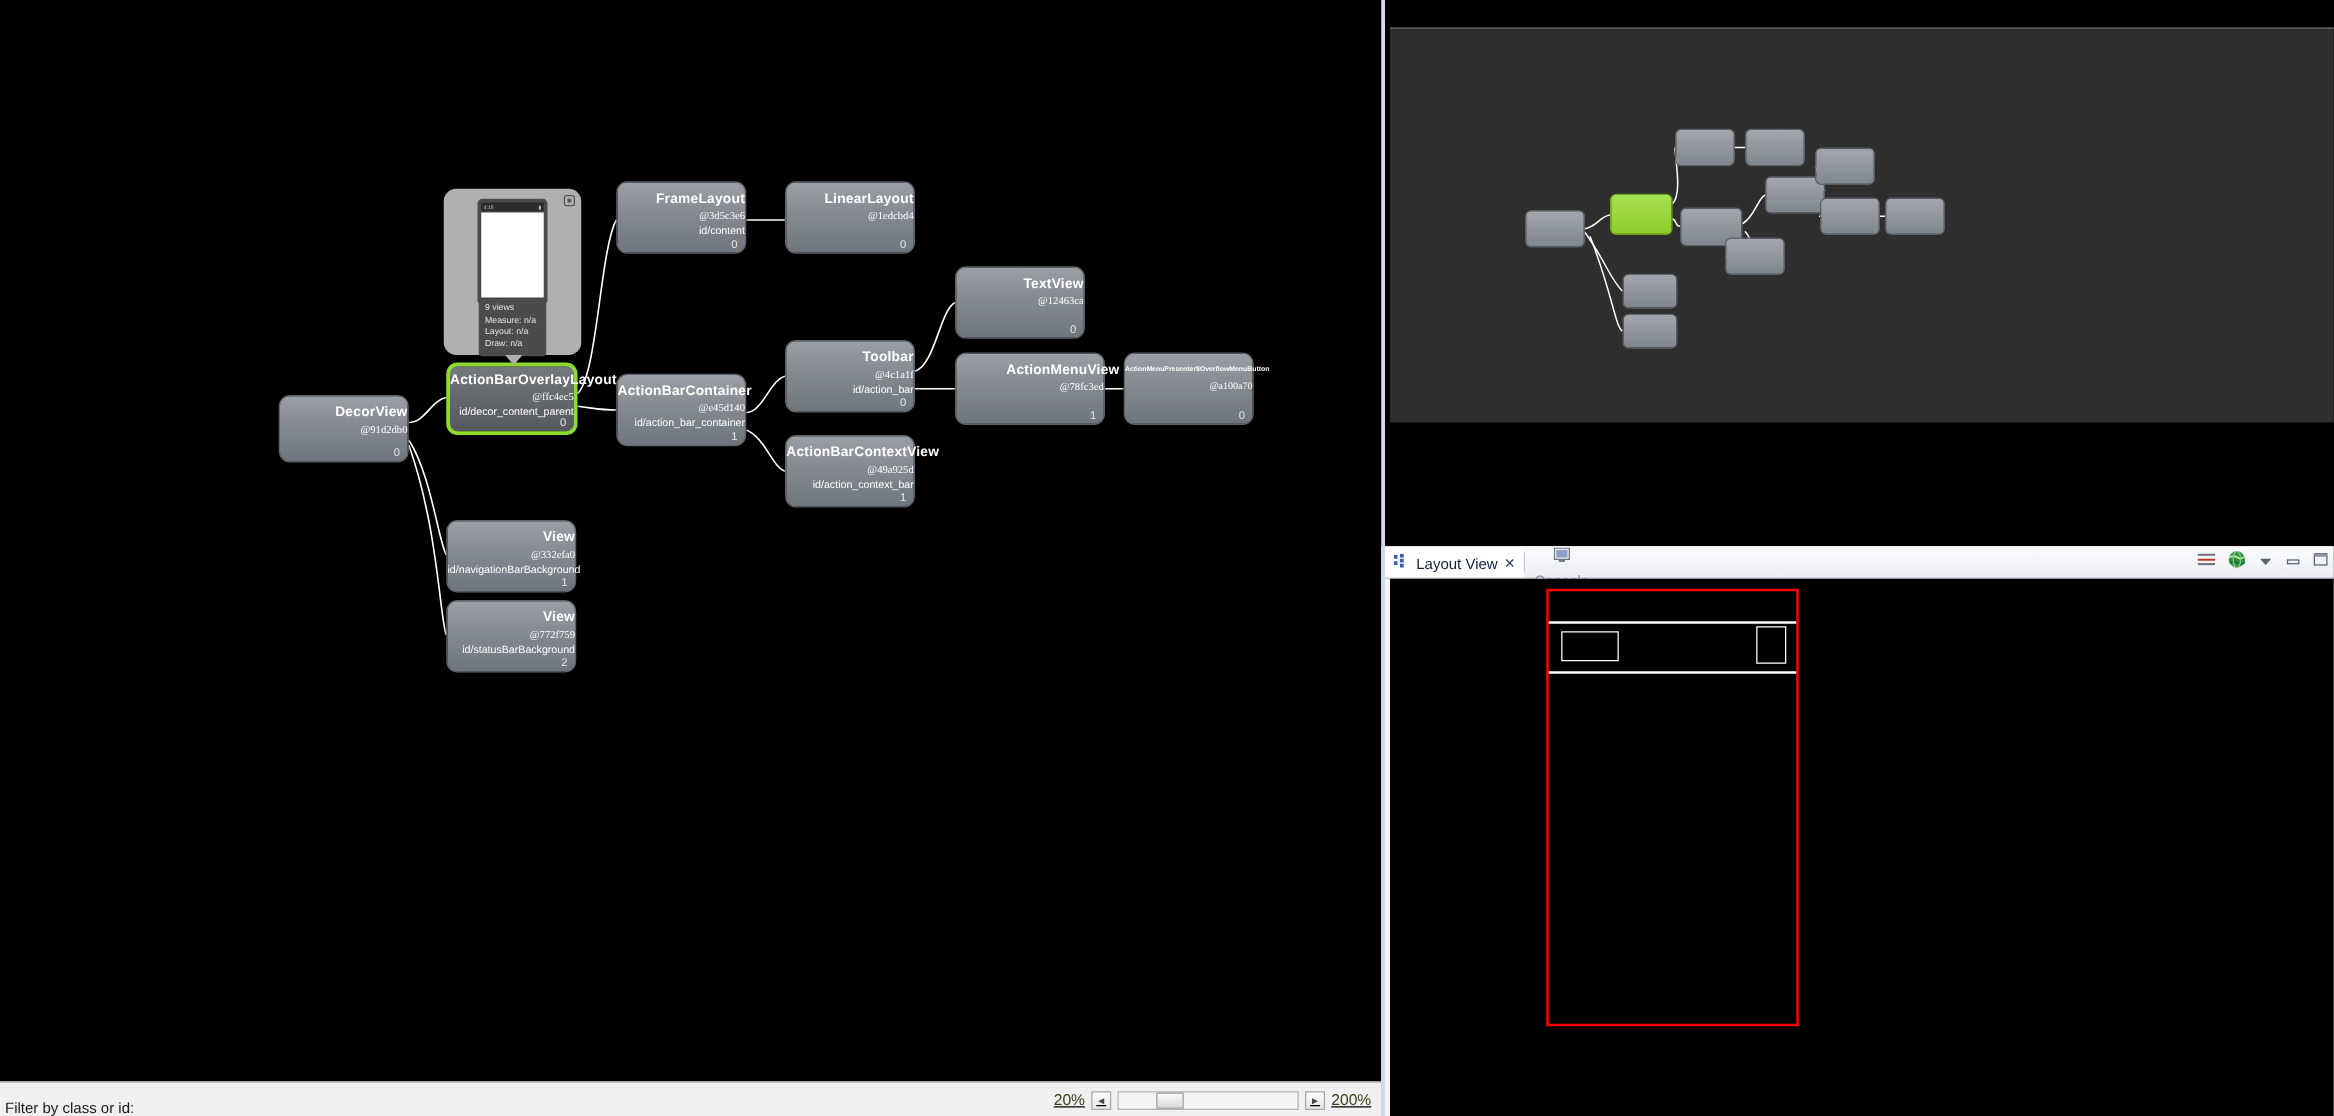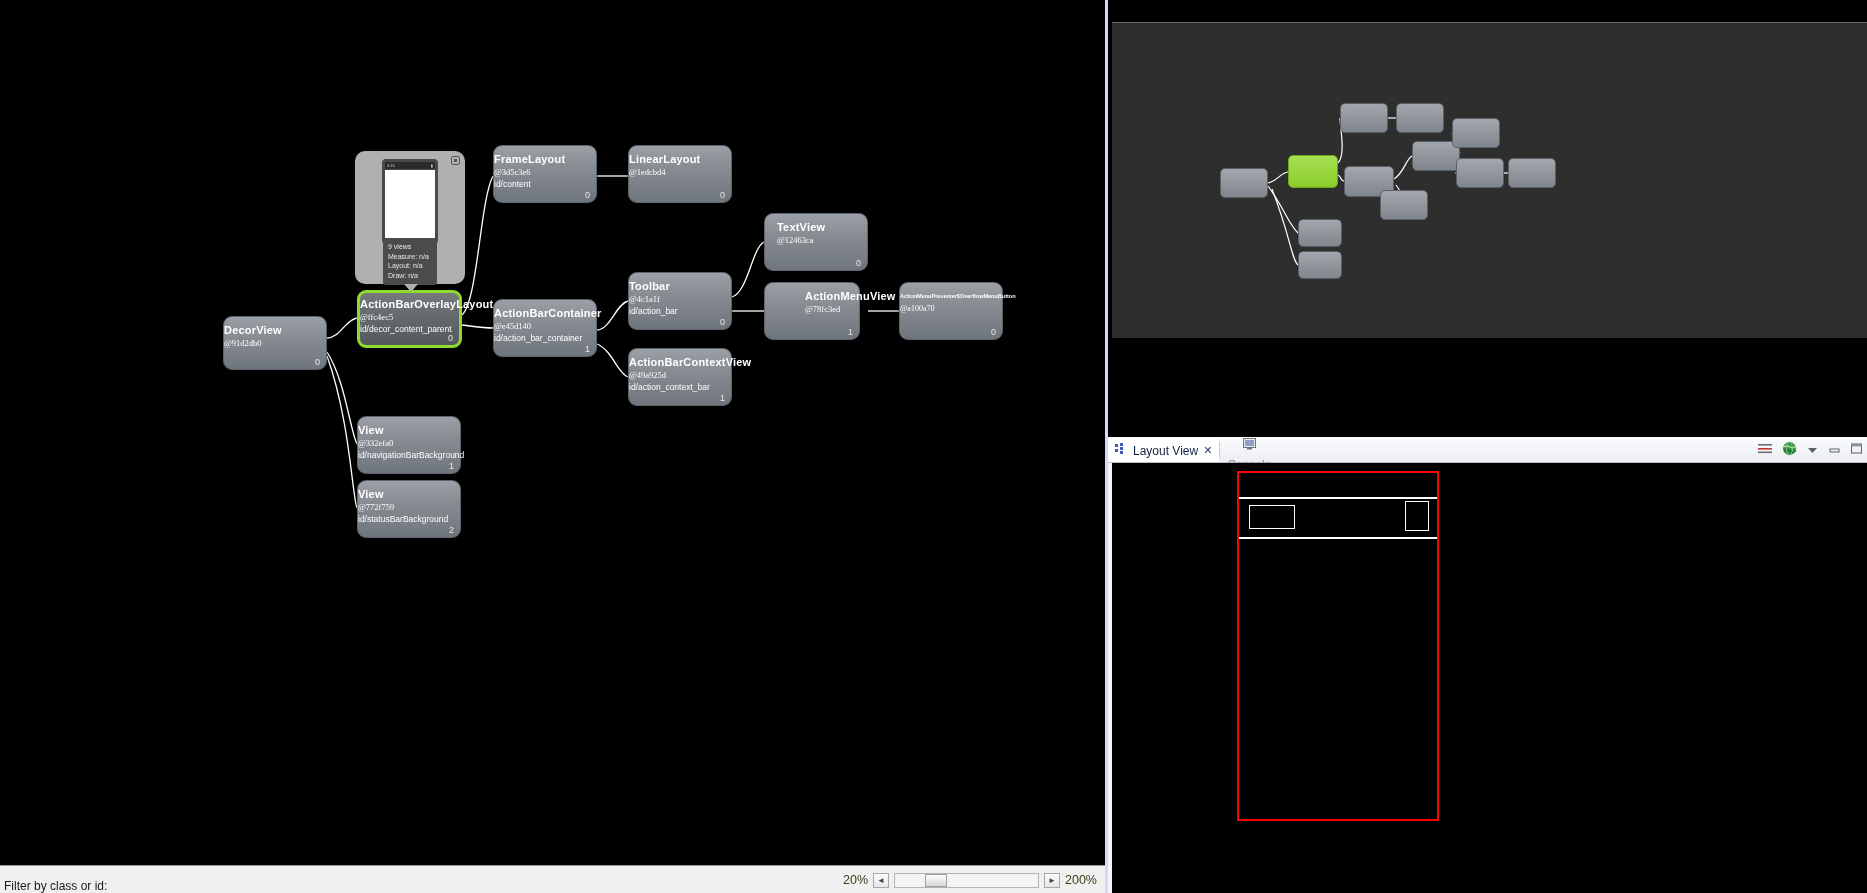--- a/index.html
+++ b/index.html
@@ -18,21 +18,21 @@
     background: #000; overflow: hidden;
   }
   #tree-svg { position: absolute; left: 0; top: 0; }
 
   .node {
     position: absolute;
     border-radius: 9px;
     background: linear-gradient(to bottom, #9ba0a6 0%, #878c93 40%, #6f757c 100%);
     box-shadow: 0 1px 2px rgba(0,0,0,.6);
     color: #ffffff;
-    text-align: left;
+    text-align: right;
     padding-top: 7px;
     border: 1px solid #5e646b;
   }
   .node.selected {
     border: 3px solid #8ddb2e;
     background: linear-gradient(to bottom, #76797c 0%, #64686c 50%, #55585c 100%);
     padding-top: 5px;
   }
   .node .cls {
     font-size: 11px; font-weight: bold; letter-spacing: .2px;
@@ -96,21 +96,21 @@
   #status-bar {
     position: absolute; left: 0; bottom: 0;
     width: 1105px; height: 28px;
     background: #f0f0f0;
     border-top: 1px solid #9a9a9a;
     display: flex; align-items: center;
   }
   #filter-label { font-size: 12px; color: #1a1a1a; margin-left: 4px; margin-top: 12px; }
   #zoom-controls {
     position: absolute; right: 8px; top: 0; height: 28px;
-    display: flex; align-items: center; gap: 5px;
+    display: flex; align-items: center; gap: 5px; text-decoration: underline;
   }
   .zoom-label { font-size: 12.5px; color: #3c3c1a; }
   .slider-arrow {
     width: 16px; height: 15px;
     background: linear-gradient(to bottom,#fdfdfd,#e6e6e6);
     border: 1px solid #a8a8a8;
     display: flex; align-items: center; justify-content: center;
     font-size: 8px; color: #444;
   }
   #slider-track {
@@ -265,21 +265,21 @@
           <div class="cls">ActionBarContextView</div>
           <div class="hash">@49a925d</div>
           <div class="vid">id/action_context_bar</div>
           <div class="idx">1</div>
         </div>
         <div class="node" style="left: 764px; top: 213px; width: 104px; height: 58px; padding-left: 12px;">
           <div class="cls">TextView</div>
           <div class="hash">@12463ca</div>
           <div class="idx">0</div>
         </div>
-        <div class="node" style="left: 764px; top: 282px; width: 96px; height: 58px; padding-left: 40px;">
+        <div class="node" style="left: 764px; top: 282px; width: 120px; height: 58px; padding-left: 40px;">
           <div class="cls">ActionMenuView</div>
           <div class="hash">@78fc3ed</div>
           <div class="idx">1</div>
         </div>
         <div class="node tiny" style="left: 899px; top: 282px; width: 104px; height: 58px;">
           <div class="cls">ActionMenuPresenter$OverflowMenuButton</div>
           <div class="hash">@a100a70</div>
           <div class="idx">0</div>
         </div>
         <div class="node" style="left: 357px; top: 416px; width: 104px; height: 58px;">

